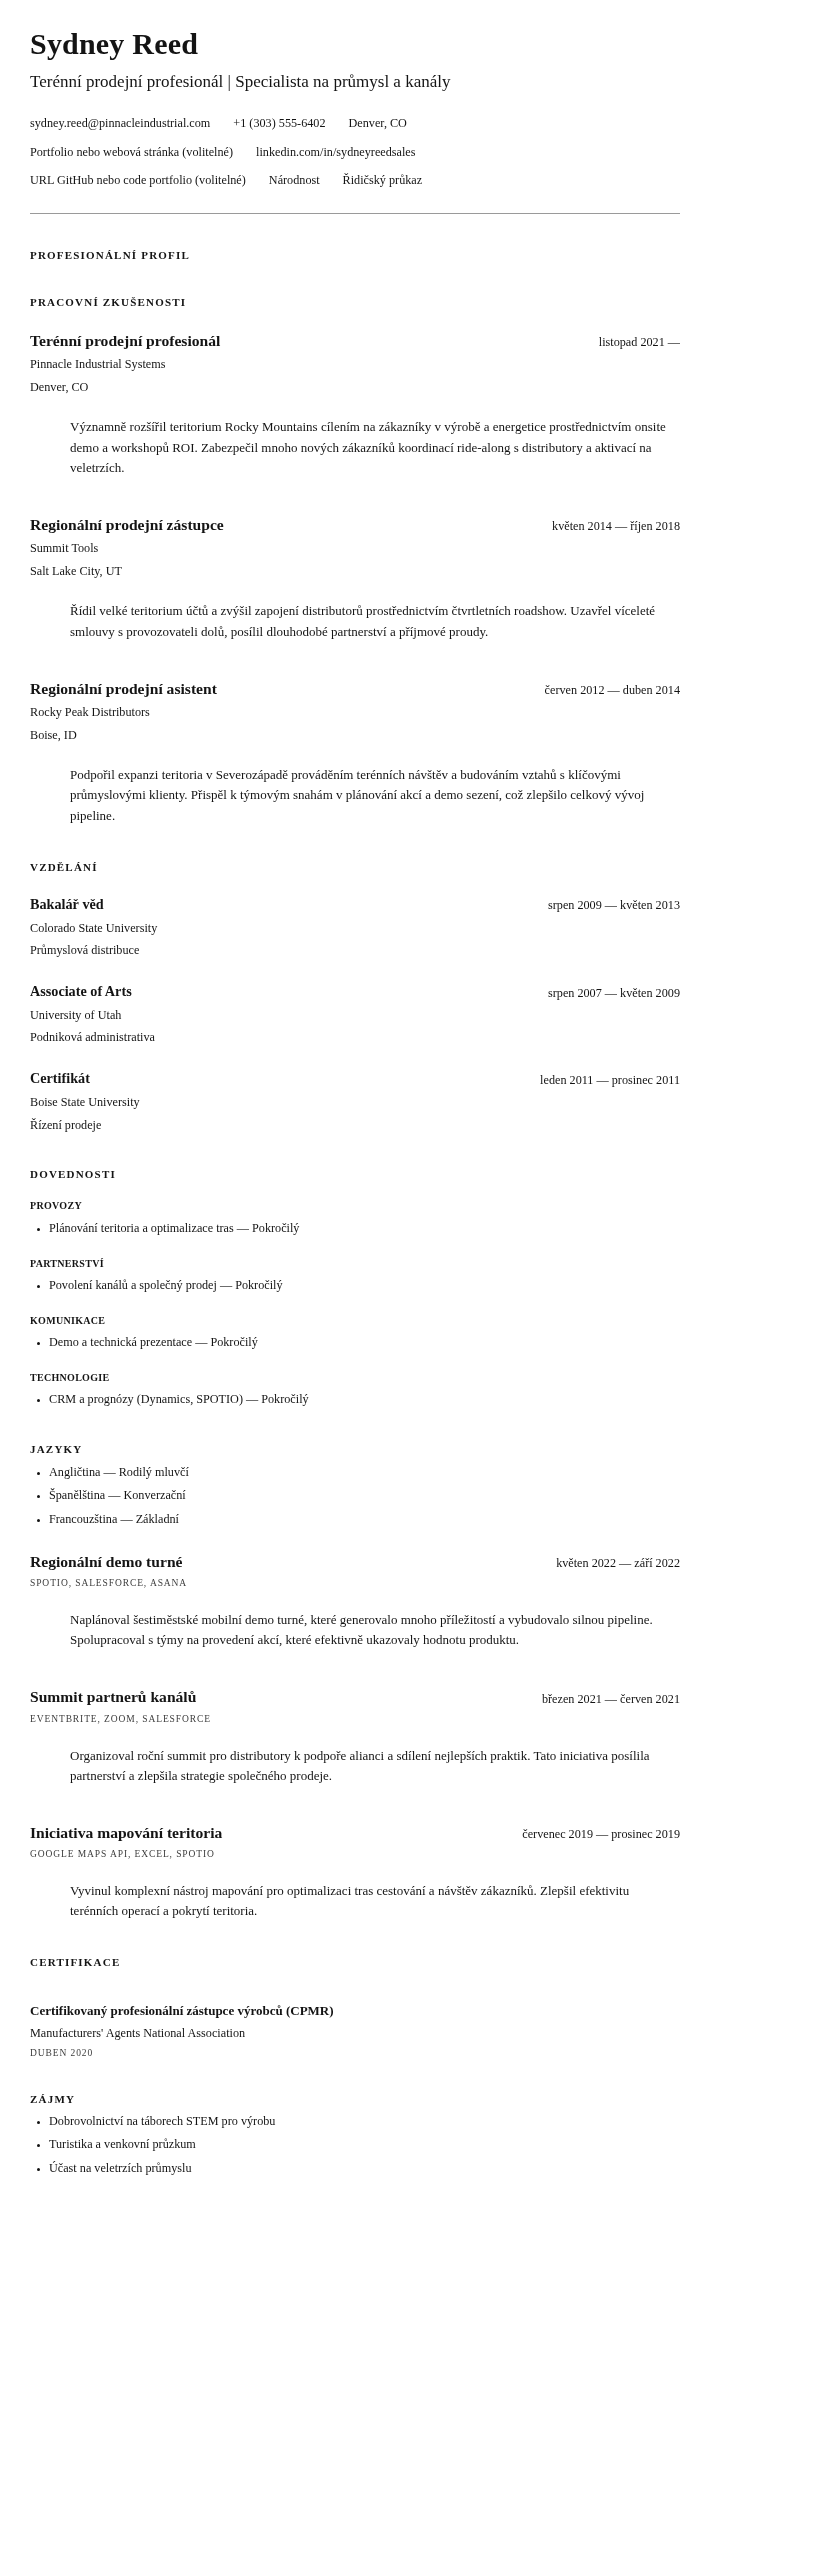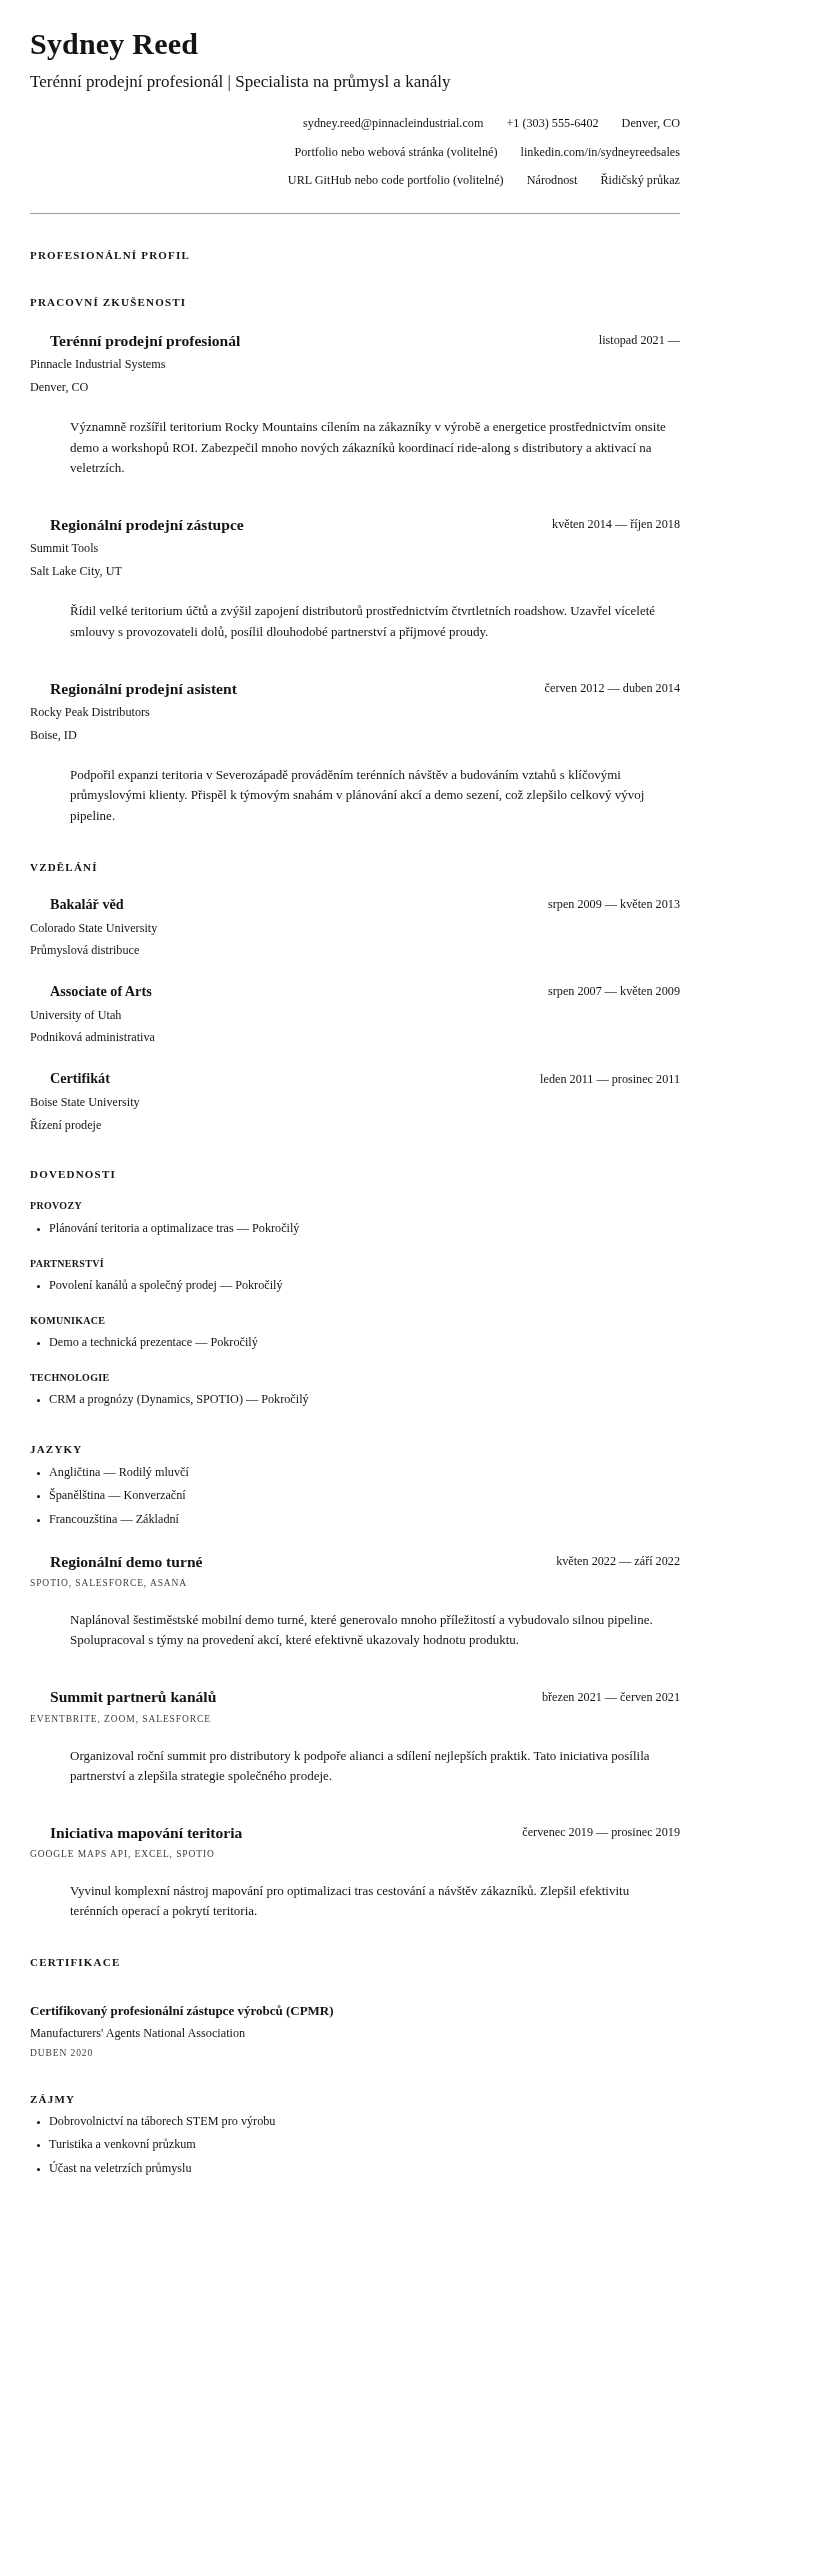--- a/index.html
+++ b/index.html
@@ -14,36 +14,36 @@
   .page {
     width:710px;
     min-height:2576px;
     padding:27px 30px 54px 30px;
   }
 
   
   .name { font-size:30px; font-weight:700; letter-spacing:0.2px; line-height:1.15; }
   .tagline { font-size:17px; margin-top:9.5px; line-height:1.3; }
   .contact { margin-top:16.3px; font-size:12.2px; }
-  .contact-row { display:flex; flex-wrap:wrap; gap:8px 23px; padding:6.8px 0;justify-content:flex-end; }
+  .contact-row { display:flex; flex-wrap:wrap; gap:8px 23px; padding:6.8px 0; }
   .contact-row span { white-space:nowrap; }
   .rule { border:0; border-top:0.7px solid #9a9a9a; margin:17.6px 0 0 0; height:0; }
 
   
   h2.sec {
     font-size:11px; font-weight:700; letter-spacing:1.2px;
     margin-top:35px; text-transform:none;
   }
   .summary { font-size:14.2px; line-height:1.5; margin-top:12.2px; max-width:753px; }
 
   
   .entry { margin-top:23px; }
   .entry + .entry { margin-top:37px; }
   .edu .entry + .entry { margin-top:24.4px; }
-  .entry-head { display:flex; justify-content:space-between; align-items:center; gap:16.3px;margin-left:20px; }
+  .entry-head { display:flex; justify-content:space-between; align-items:flex-end; gap:16.3px; }
   .entry-title { font-size:15.6px; font-weight:700; line-height:1.25; }
   .edu .entry-title { font-size:14.2px; }
   .entry-date { font-size:12.2px; white-space:nowrap; font-weight:400; }
   .entry-sub { font-size:12.2px; margin-top:6.1px; line-height:1.35; }
   .entry-desc { font-size:13px; line-height:1.55; margin-top:22px; max-width:754px;margin-left:40px; }
 
   
   .skill-group { margin-top:20.3px; }
   .group-title { font-size:10px; font-weight:700; letter-spacing:0.3px; }
   ul.bullets { list-style:disc; padding-left:19px; margin-top:8.1px; }

